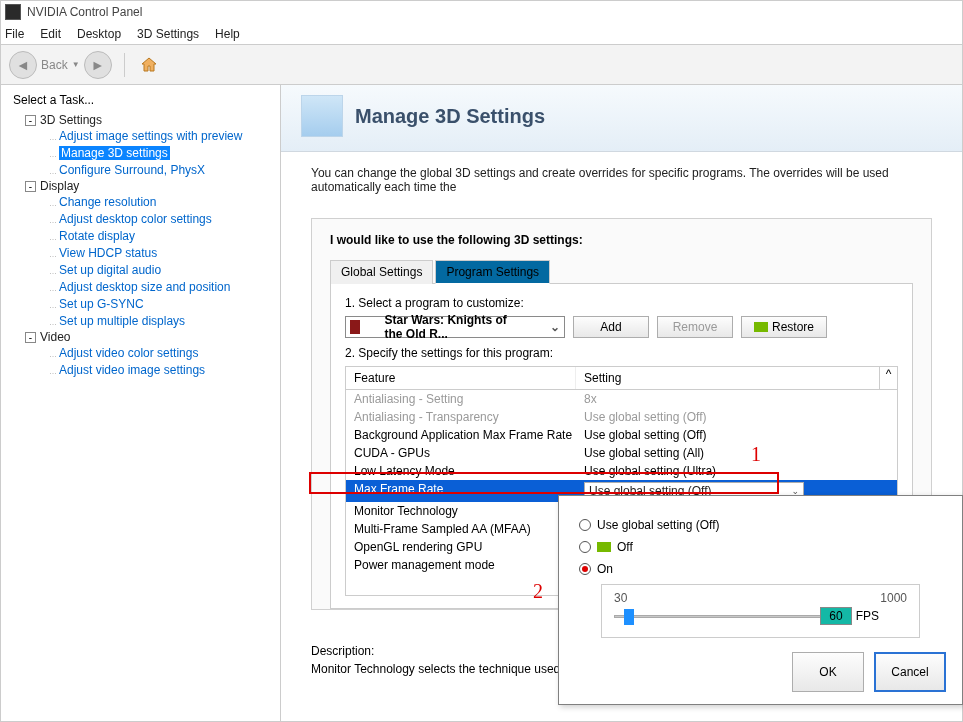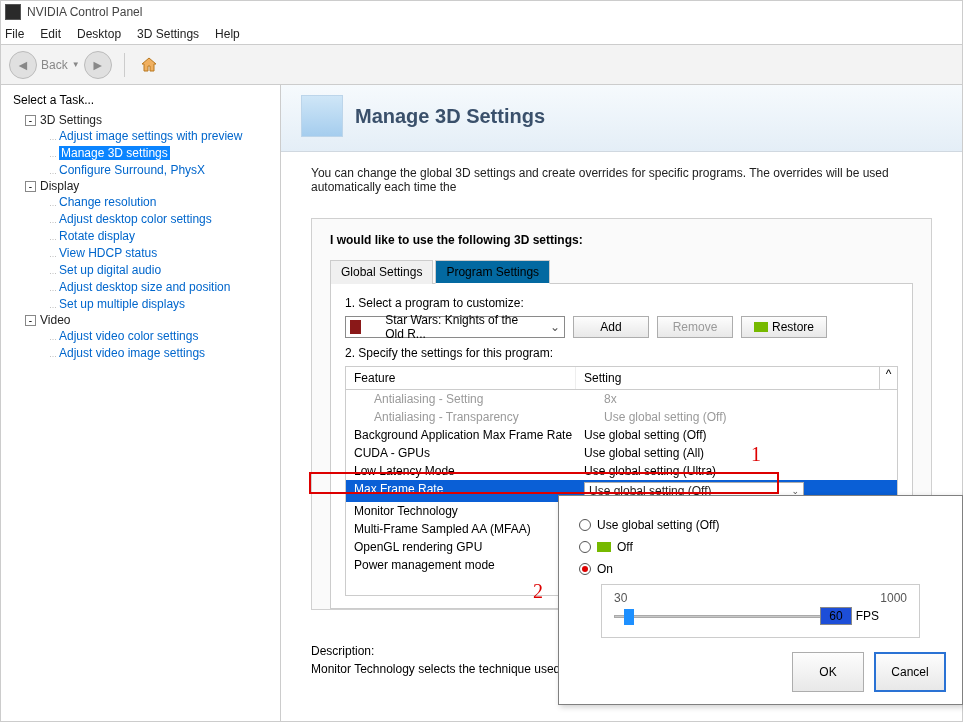--- a/index.html
+++ b/index.html
@@ -42,58 +42,58 @@
 
 .settings-panel { margin: 16px 30px; border: 1px solid #d0d0d0; background: #fafafa; padding: 14px 18px 0; }
 .panel-heading { font-weight: bold; margin-bottom: 12px; }
 .tabs { display: flex; border-bottom: 1px solid #ccc; }
 .tab { padding: 4px 10px; border: 1px solid #ccc; border-bottom: none; background: #f0f0f0; margin-right: 2px; cursor: default; position: relative; top: 1px; }
 .tab.active { background: #0369a1; border-bottom: 1px solid #fff; }
 .tab-body { background: #fff; border: 1px solid #ccc; border-top: none; padding: 12px 14px; }
 
 .step-label { margin: 0 0 6px; }
 .prog-row { display: flex; align-items: center; gap: 8px; margin-bottom: 8px; }
-.prog-select { display: flex; align-items: center; border: 1px solid #8a8a8a; background: #fff; height: 22px; width: 220px; padding: 0 4px; gap: 24px; }
+.prog-select { display: flex; align-items: center; border: 1px solid #8a8a8a; background: #fff; height: 22px; width: 220px; padding: 0 4px; gap: 24px; font-weight: bold; }
 .prog-select .game-icon { width: 14px; height: 14px; background: #8a1818; }
 .prog-select .caret { margin-left: auto; color: #555; }
 .btn { height: 22px; min-width: 76px; border: 1px solid #adadad; background: linear-gradient(#fdfdfd,#e8e8e8); padding: 0 12px; cursor: default; display: inline-flex; align-items: center; justify-content: center; gap: 4px; }
 .btn.disabled { color: #9a9a9a; }
 .nv-logo { width: 14px; height: 10px; background: #76b900; display: inline-block; }
 .chk-row { display: flex; align-items: center; gap: 4px; margin-bottom: 10px; }
 .chk { width: 13px; height: 13px; }
 
 .settings-table { border: 1px solid #ccc; height: 230px; overflow: hidden; position: relative; }
 .settings-table .hdr { display: flex; border-bottom: 1px solid #ccc; background: #fff; }
 .settings-table .hdr .col { padding: 4px 8px; }
 .settings-table .hdr .col.f { width: 230px; border-right: 1px solid #eee; }
 .settings-table .hdr .col.s { flex: 1; }
 .settings-table .hdr .scroll { width: 18px; border-left: 1px solid #ccc; text-align: center; }
 .settings-table .rows { }
 .settings-table .row { display: flex; padding: 2px 8px; }
 .settings-table .row .f { width: 230px; }
 .settings-table .row .s { flex: 1; }
-.settings-table .row.dim { color: #9a9a9a; margin-left: 20px; }
+.settings-table .row.dim { color: #9a9a9a; }
 .settings-table .row.selected { background: #0a5fd6; color: #fff; }
 .settings-table .row.selected .setting-dd { border: 1px solid #adadad; background: #fff; color: #222; width: 220px; display: inline-flex; align-items: center; padding: 0 4px; height: 18px; }
 .setting-dd .caret { margin-left: auto; font-size: 9px; color: #555; }
 
 .desc-block { padding: 18px 30px 4px; }
 .desc-heading { margin-bottom: 4px; }
 
 .popup { position: absolute; left: 558px; top: 495px; width: 405px; min-height: 210px; background: #fff; border: 1px solid #808080; box-shadow: 2px 2px 6px rgba(0,0,0,0.2); padding: 14px 16px 10px; }
 .popup .opt { display: flex; align-items: center; gap: 6px; margin: 8px 4px; }
 .popup .radio { width: 12px; height: 12px; border: 1px solid #555; border-radius: 50%; display: inline-flex; align-items: center; justify-content: center; }
 .popup .radio.checked::after { content: ""; width: 6px; height: 6px; background: #d00; border-radius: 50%; }
 .popup .slider-box { border: 1px solid #ccc; margin: 6px 26px 14px; padding: 6px 12px 12px; }
 .popup .scale { display: flex; justify-content: space-between; font-size: 11px; color: #555; }
 .popup .track { position: relative; height: 18px; margin-top: 2px; }
 .popup .track .bar { position: absolute; top: 8px; left: 0; right: 70px; height: 3px; background: #c8c8c8; border: 1px solid #aaa; }
 .popup .track .thumb { position: absolute; top: 2px; left: 10px; width: 10px; height: 16px; background: #1e90ff; }
 .popup .track .val { position: absolute; right: 28px; top: 0; display: inline-flex; align-items: center; gap: 4px; }
-.popup .track .val .num { border: 1px solid #888; padding: 1px 8px; background: #1d4ed8; }
+.popup .track .val .num { border: 1px solid #888; padding: 1px 8px; background: #14b8a6; }
 .popup .btns { display: flex; justify-content: flex-end; gap: 10px; margin-top: 8px; }
 .popup .btns .dlg-btn { min-width: 72px; height: 40px; border: 1px solid #adadad; background: linear-gradient(#fdfdfd,#e8e8e8); display: inline-flex; align-items: center; justify-content: center; }
 .popup .btns .dlg-btn.primary { border: 2px solid #2a72d4; }
 
 .ann { position: absolute; color: #d00; font-family: "Comic Sans MS", cursive; font-size: 20px; pointer-events: none; }
 .ann-line { position: absolute; border-top: 2px solid #d00; transform-origin: left center; pointer-events: none; }
 .ann-box { position: absolute; border: 2px solid #d00; pointer-events: none; }
 </style>
 </head>
 <body>
@@ -166,20 +166,24 @@
               <span class="dash"></span>
               <a>View HDCP status</a>
             </div>
           <div class="tree-item">
               <span class="dash"></span>
               <a>Set up digital audio</a>
             </div>
           <div class="tree-item">
               <span class="dash"></span>
               <a>Adjust desktop size and position</a>
+            </div>
+          <div class="tree-item">
+              <span class="dash"></span>
+              <a>Set up G-SYNC</a>
             </div>
           <div class="tree-item">
               <span class="dash"></span>
               <a>Set up multiple displays</a>
             </div>
         </div>
       </div>
       <div class="tree-group">
         <span class="tree-toggle">-</span><span class="tree-label">Video</span>
         <div class="tree-children">

